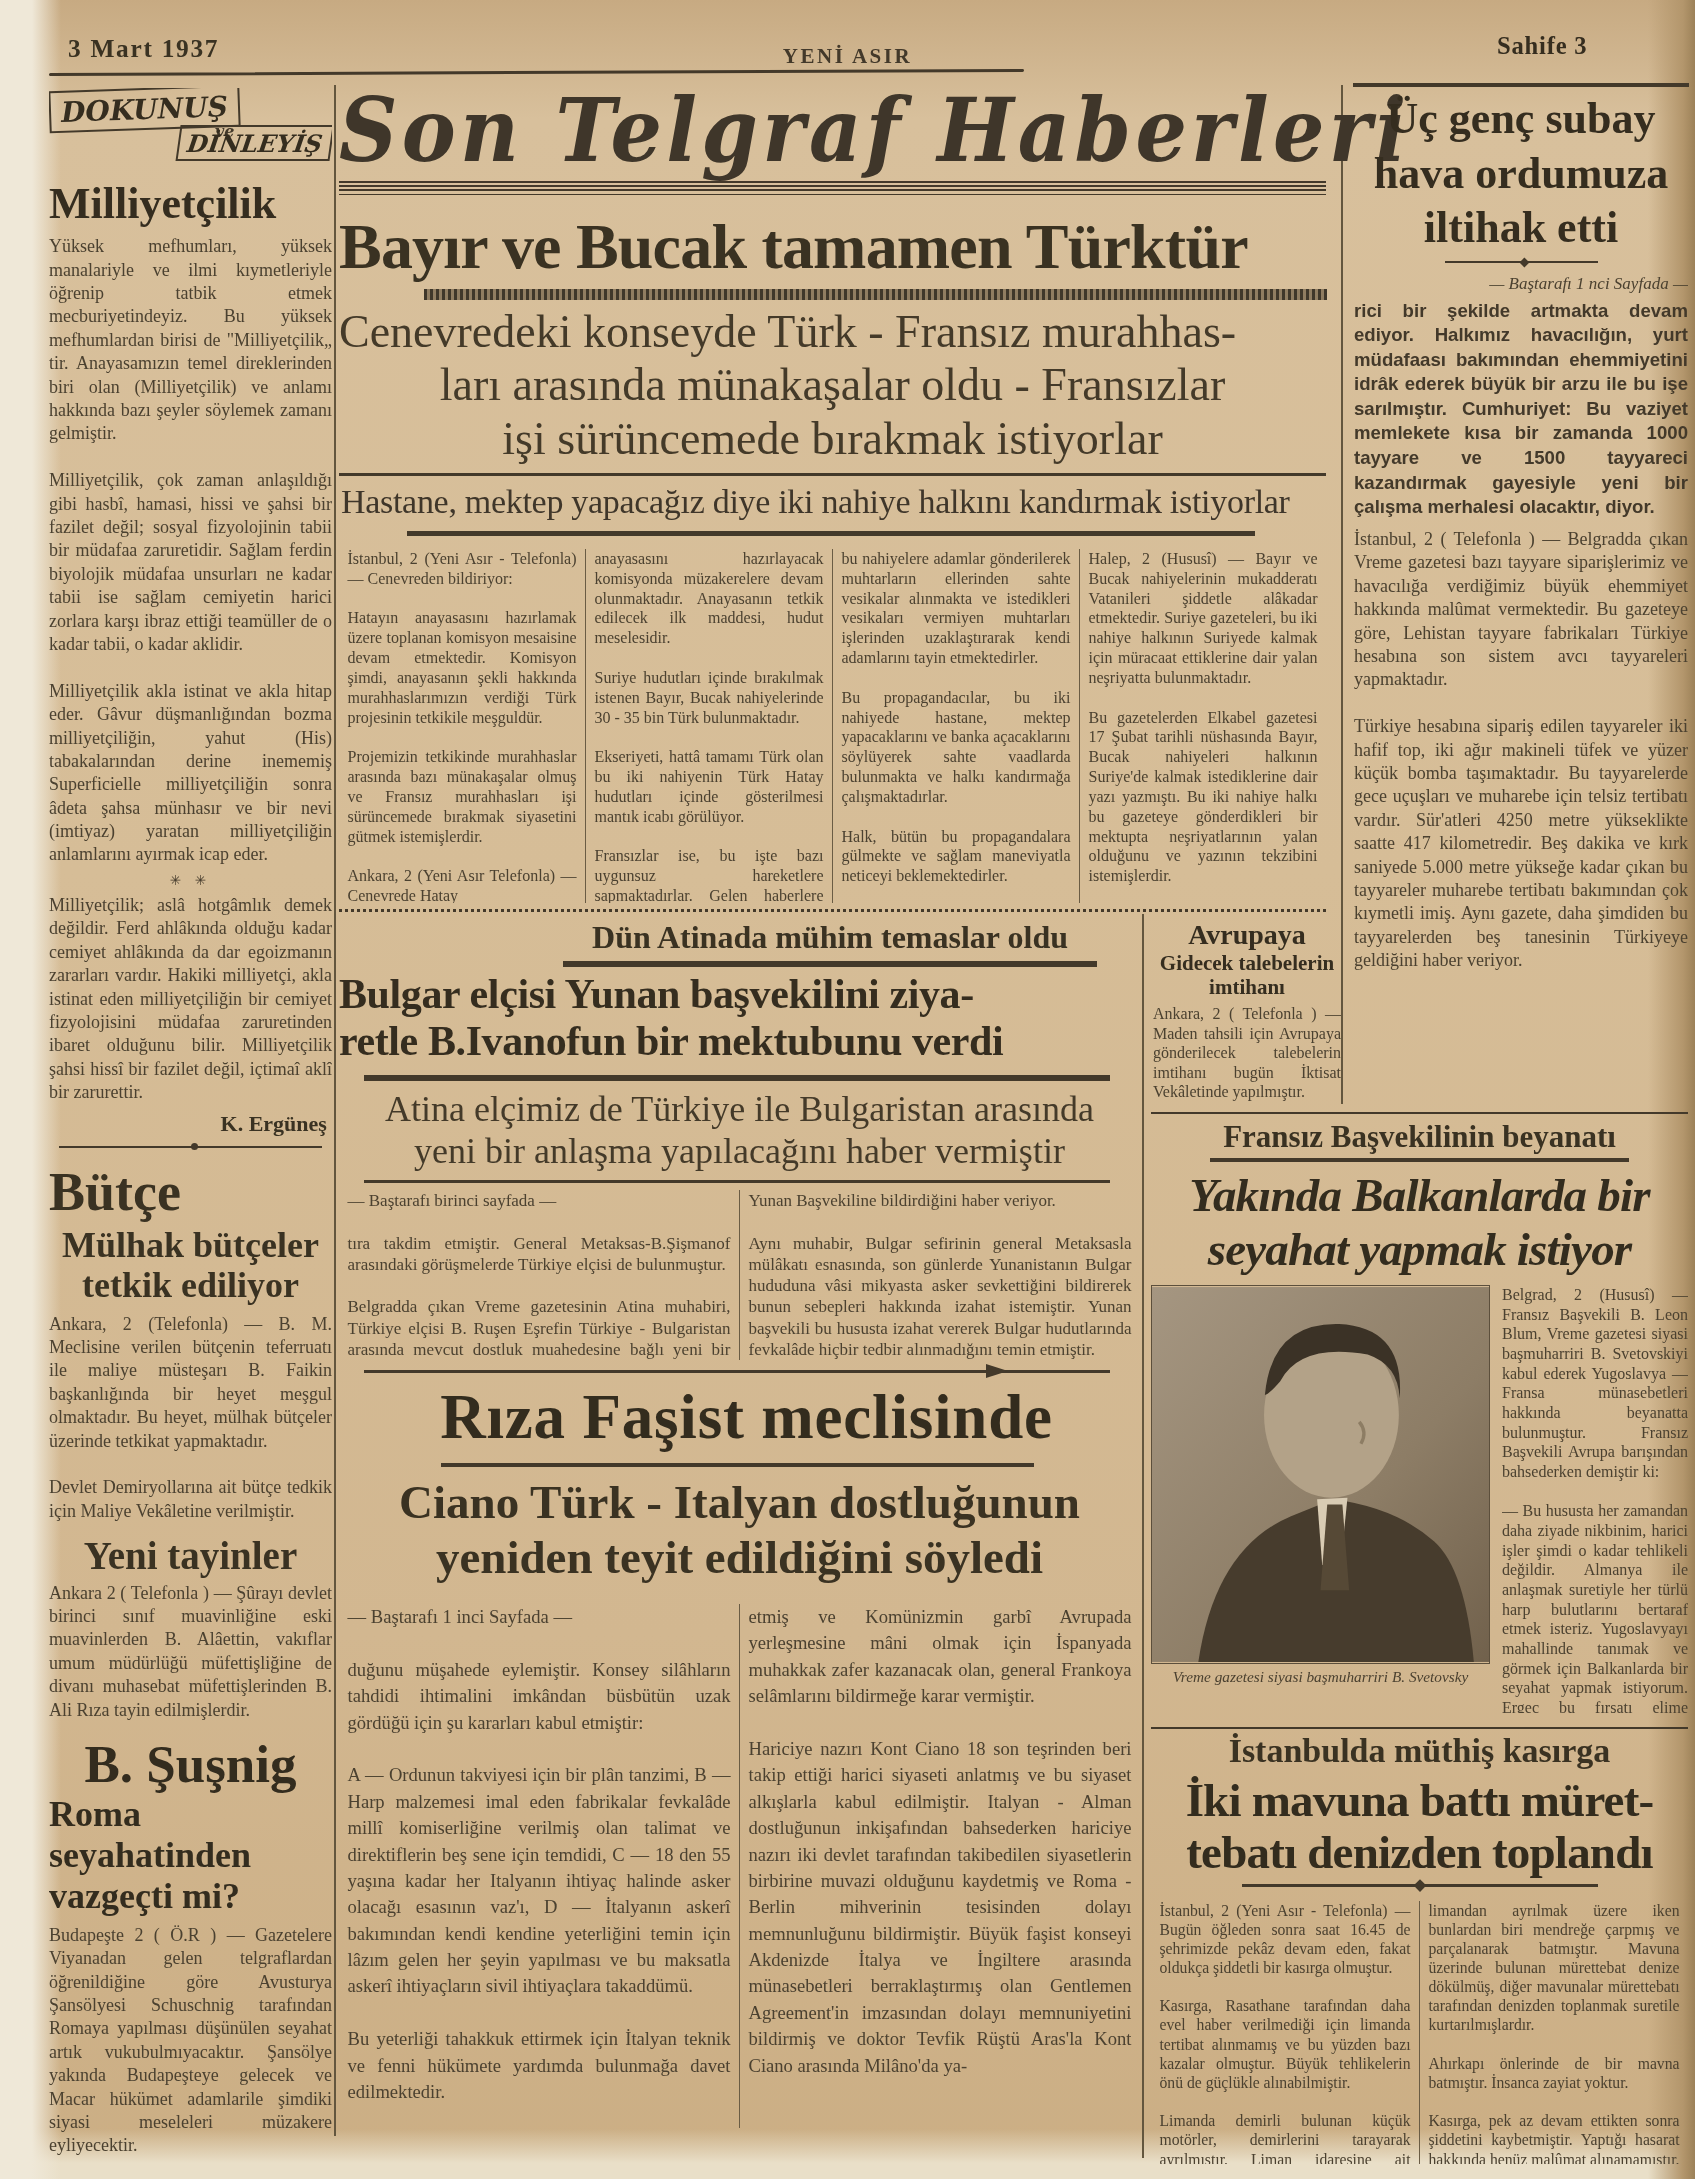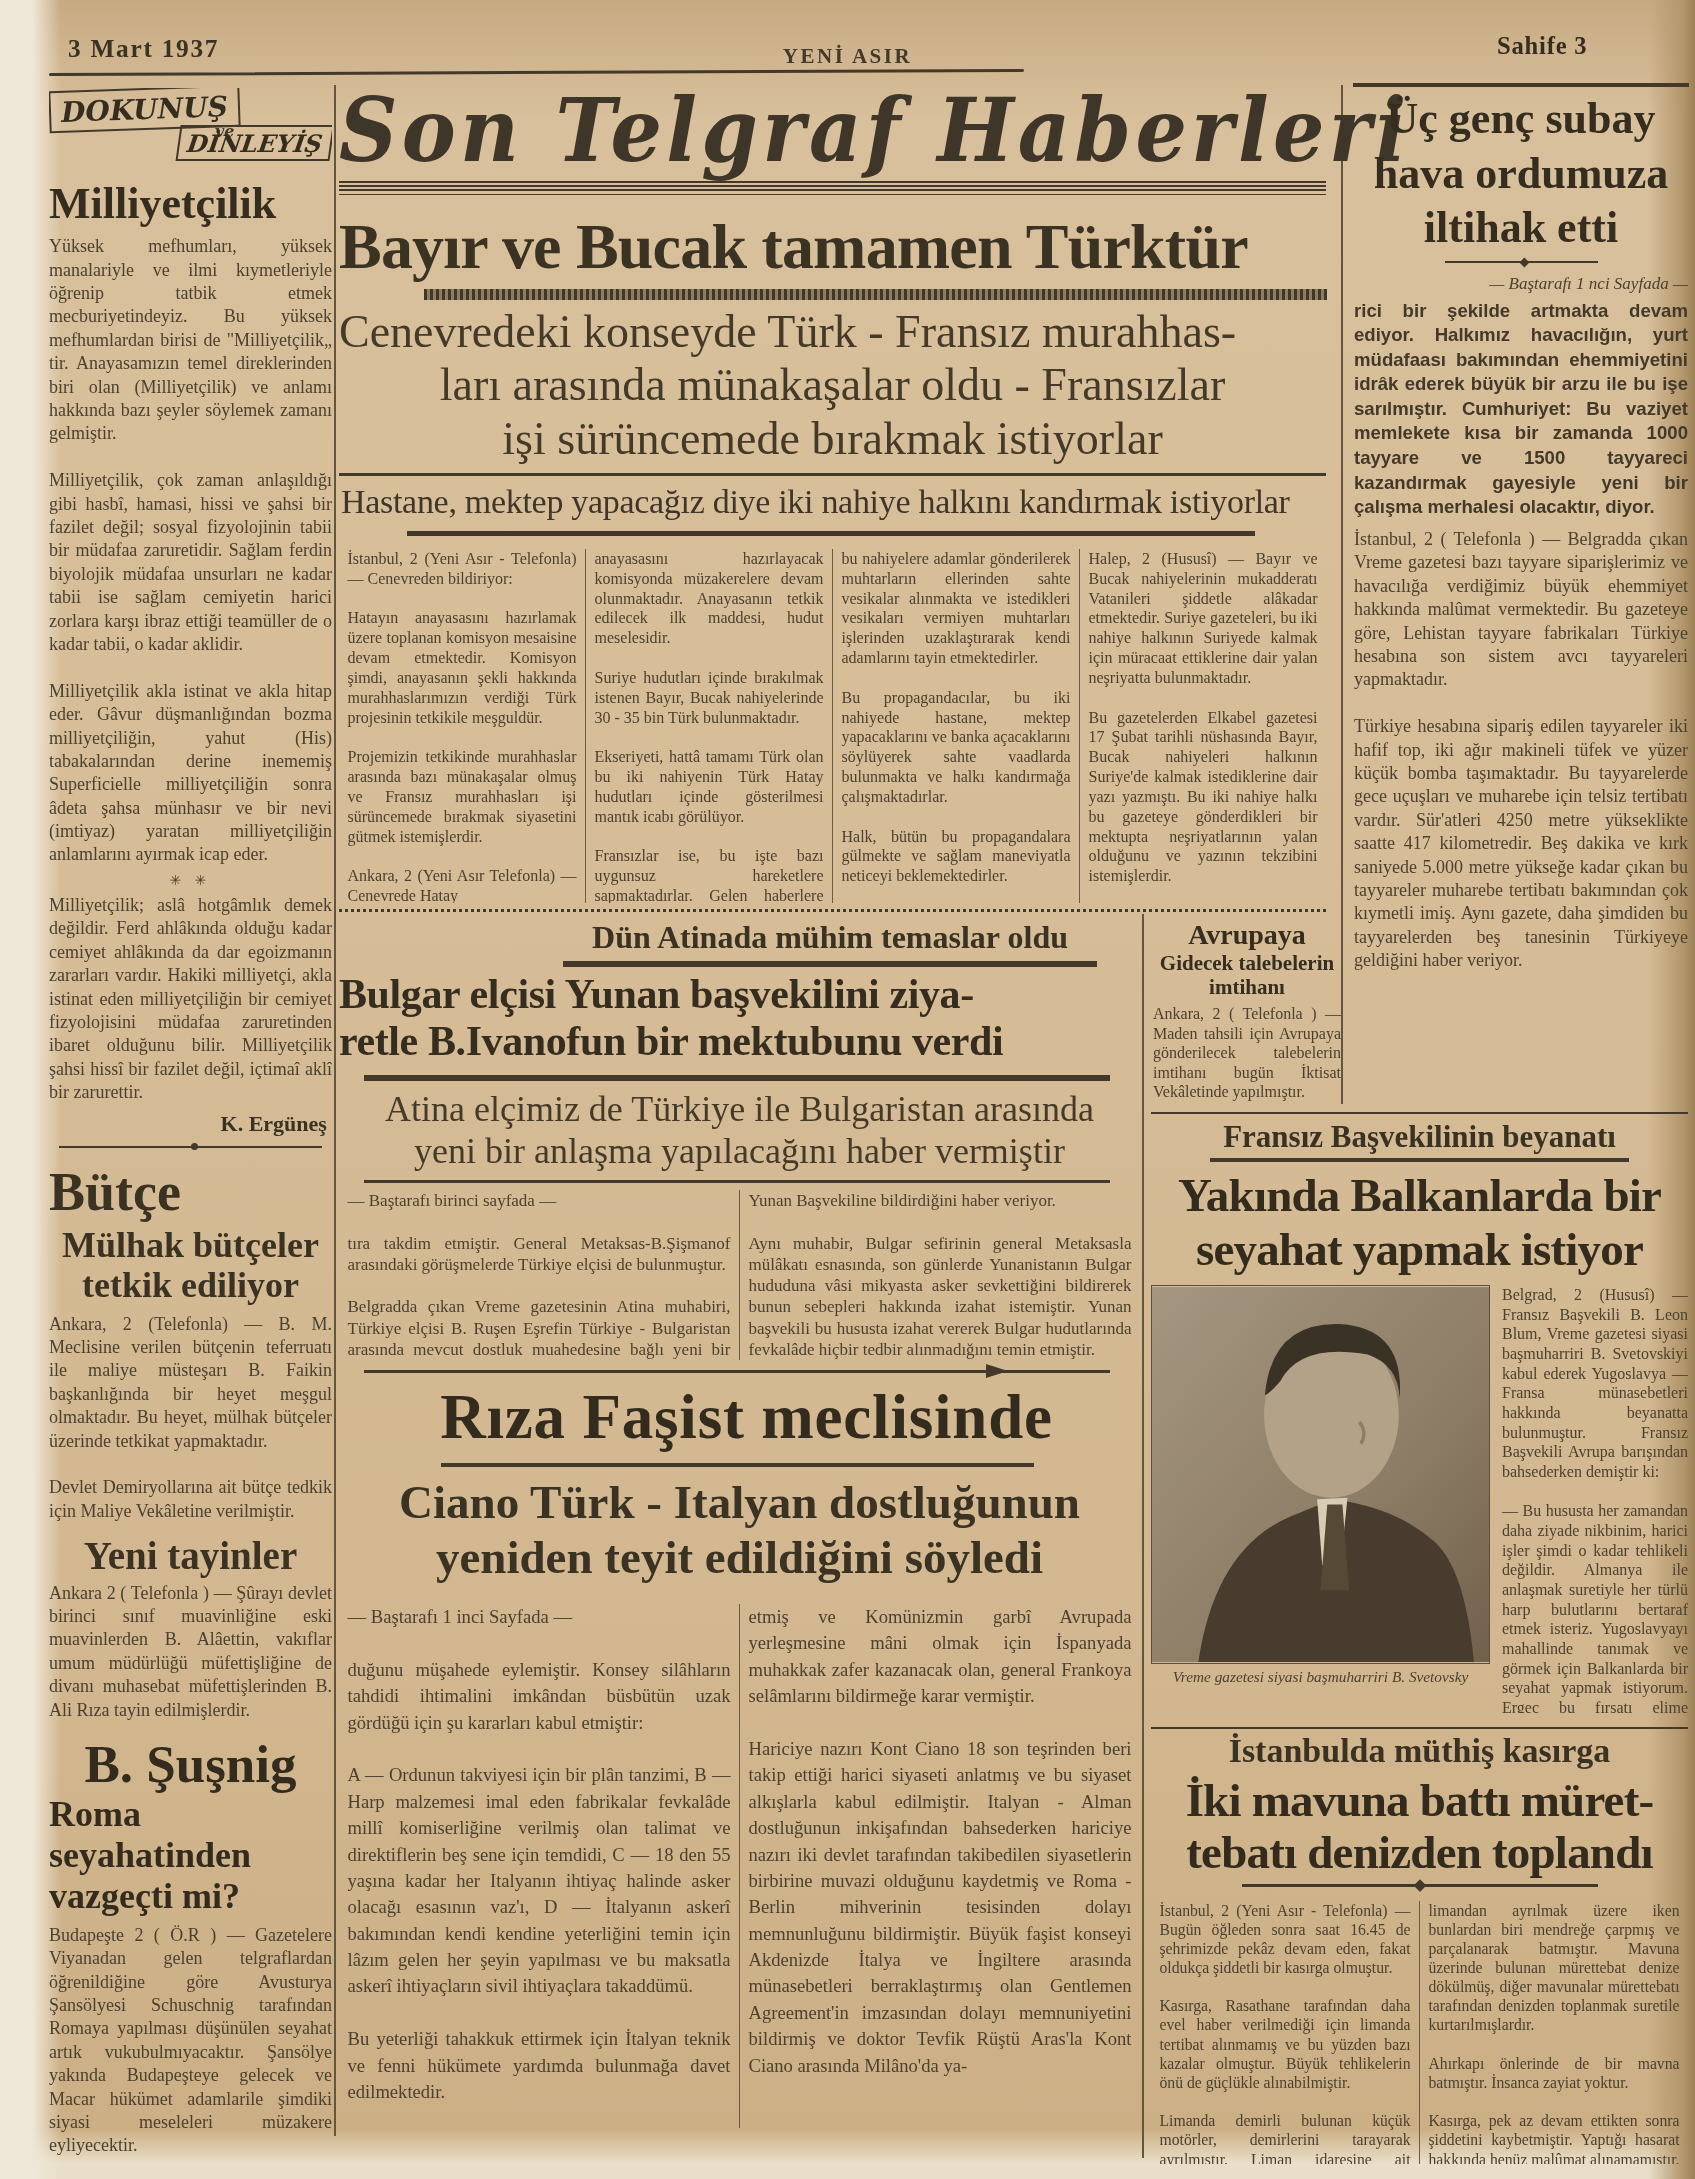--- a/index.html
+++ b/index.html
@@ -84,21 +84,21 @@
   .cont-note{text-align:right;font-style:italic;font-size:17px;color:#4b4130;margin-bottom:5.1px;}
   .lead{font-family:"Liberation Sans",sans-serif;font-weight:bold;font-size:18.6px;line-height:1.32;text-align:justify;white-space:pre-line;color:#43392a;margin-bottom:8.5px;}
   .subay .bt{font-size:18px;}
   .avrupaya{left:1153px;top:919px;width:188px;height:193px;overflow:hidden;}
   .avr-t1{text-align:center;font-size:28px;font-weight:bold;color:#352d1f;}
   .avr-t2{text-align:center;font-size:21px;font-weight:bold;color:#352d1f;line-height:1.15;}
   .avrupaya .bt{font-size:16px;line-height:1.22;margin-top:5.1px;}
   .blum{left:1151px;top:1112px;width:537px;height:614px;overflow:hidden;}
   .blum-kicker-wrap{border-top:2.5px solid #43392a;padding-top:5.1px;text-align:center;}
   .blum-kicker{display:inline-block;font-size:31px;font-weight:bold;color:#3a3222;border-bottom:4.2px solid #43392a;padding:0 13.6px 3.4px 13.6px;}
-  .blum-head{text-align:center;font-size:47px;line-height:1.14;font-weight:bold;color:#332c1e;margin:6.8px 0 8.5px 0;letter-spacing:-0.8px;}
+  .blum-head{text-align:center;font-size:47px;line-height:1.14;font-weight:bold;color:#332c1e;margin:6.8px 0 8.5px 0;letter-spacing:-0.8px;font-style:italic;}
   .blum-row{display:flex;gap:12px;}
   .photo-wrap{width:339px;}
   .photo{width:337px;height:377px;border:0.8px solid #5c4f3c;display:block;}
   .photo-cap{font-style:italic;font-size:15.3px;text-align:center;line-height:1.25;margin-top:3.4px;color:#4b4130;}
   .blum-body{flex:1;height:428px;overflow:hidden;}
   .blum-body .bt{font-size:16px;line-height:1.23;}
   .kasirga{left:1151px;top:1727px;width:537px;height:437px;overflow:hidden;}
   .kas-kicker-wrap{border-top:2.5px solid #43392a;padding-top:3.4px;text-align:center;}
   .kas-kicker{display:inline-block;font-size:34px;font-weight:bold;color:#3a3222;padding:0 8.5px 1.7px 8.5px;}
   .kas-head{text-align:center;font-size:47px;line-height:1.1;font-weight:bold;color:#332c1e;margin:3.4px 0 5.1px 0;letter-spacing:-0.8px;}

